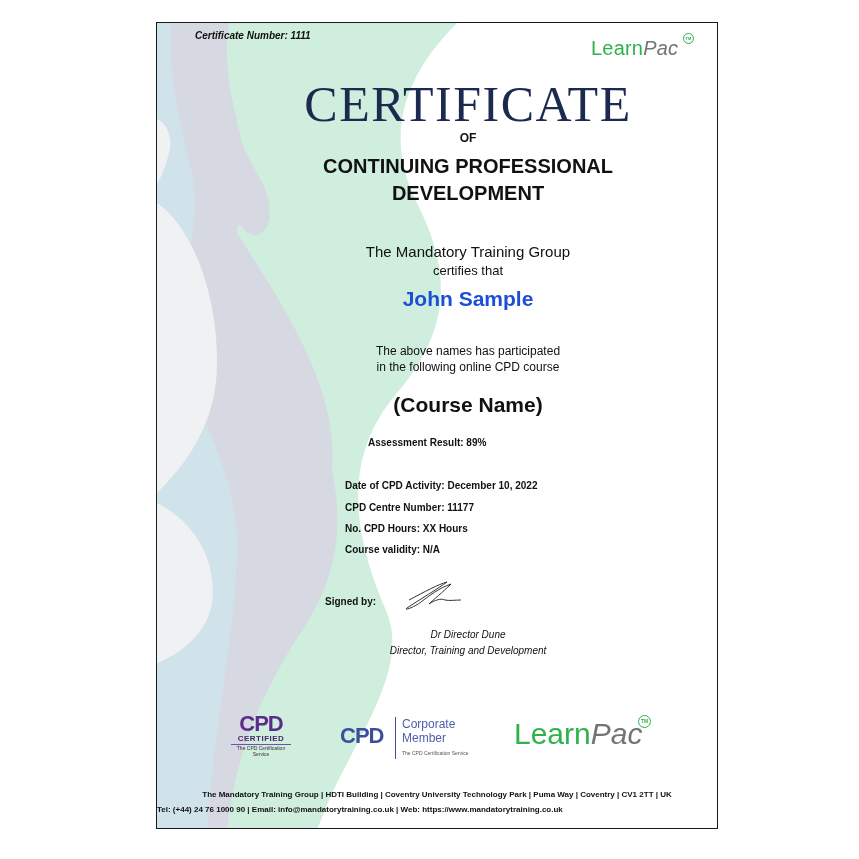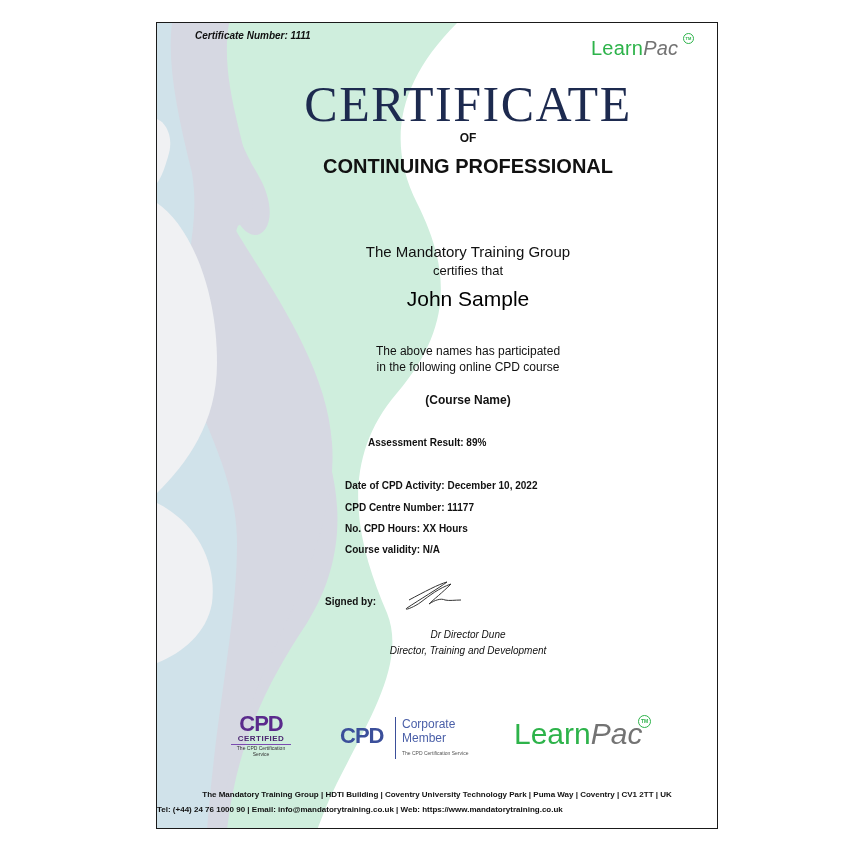--- a/index.html
+++ b/index.html
@@ -14,23 +14,23 @@
     .cert-num { left: 38px; top: 7px; font-size: 10px; font-weight: bold; font-style: italic; color: #111; }
     .logo-top { left: 434px; top: 14px; font-size: 20px; letter-spacing: 0.2px; }
     .learn { color: #2db34a; }
     .pac { color: #737373; font-style: italic; }
     .tm { position: absolute; width: 9px; height: 9px; border: 1.5px solid #2db34a; border-radius: 50%; font-size: 4px; line-height: 9px; text-align: center; color: #2db34a; font-weight: bold; }
     .title { top: 52px; font-family: "Liberation Serif", serif; font-size: 50px; color: #1d2a4f; letter-spacing: 1.5px; left: 60px; width: 502px; }
     .of { top: 108px; font-size: 12px; font-weight: bold; color: #111; left: 60px; width: 502px; }
     .cpd-title { top: 130px; font-size: 20px; font-weight: bold; color: #111; line-height: 27px; left: 60px; width: 502px; }
     .org { top: 220px; font-size: 15px; color: #111; left: 60px; width: 502px; }
     .certifies { top: 240px; font-size: 13px; color: #111; left: 60px; width: 502px; }
-    .name { top: 264px; font-size: 21px; font-weight: normal; color: #000000; left: 60px; width: 502px; }
+    .name { top: 264px; font-size: 21px; font-weight: bold; color: #1d4ed8; left: 60px; width: 502px; }
     .desc { top: 320px; font-size: 12px; color: #111; line-height: 16px; left: 60px; width: 502px; }
-    .course { top: 370px; font-size: 12px; font-weight: bold; color: #111; left: 60px; width: 502px; }
+    .course { top: 370px; font-size: 21px; font-weight: bold; color: #111; left: 60px; width: 502px; }
     .assess { left: 211px; top: 414px; font-size: 10px; font-weight: bold; color: #111; }
     .detail { left: 188px; font-size: 10px; font-weight: bold; color: #111; }
     .signed { left: 168px; top: 573px; font-size: 10px; font-weight: bold; color: #111; }
     .sig { left: 242px; top: 555px; }
     .signer { top: 604px; font-size: 10px; font-style: italic; color: #111; left: 60px; width: 502px; line-height: 16px; }
     .cpd-cert { left: 74px; top: 691px; width: 60px; text-align: center; }
     .cpd-cert .big { font-size: 22px; font-weight: bold; color: #5a2a8c; letter-spacing: -1px; line-height: 20px; }
     .cpd-cert .cert-word { font-size: 8px; font-weight: bold; color: #4a2570; border-bottom: 1.5px solid #7a4bb0; letter-spacing: 0.5px; line-height: 10px; }
     .cpd-cert .svc { font-size: 5px; color: #333; line-height: 6px; }
     .corp { left: 183px; top: 694px; height: 46px; }
@@ -66,20 +66,21 @@
 
   <div class="abs logo-top">
     <span class="learn">Learn</span><span class="pac">Pac</span>
     <span class="tm" style="left:92px; top:-4px;">TM</span>
   </div>
 
   <div class="abs center title">CERTIFICATE</div>
   <div class="abs center of">OF</div>
   <div class="abs center cpd-title">
     <div>CONTINUING PROFESSIONAL</div>
+    <div>DEVELOPMENT</div>
   </div>
 
   <div class="abs center org">The Mandatory Training Group</div>
   <div class="abs center certifies">certifies that</div>
   <div class="abs center name">John Sample</div>
 
   <div class="abs center desc">
     <div>The above names has participated</div>
     <div>in the following online CPD course</div>
   </div>

